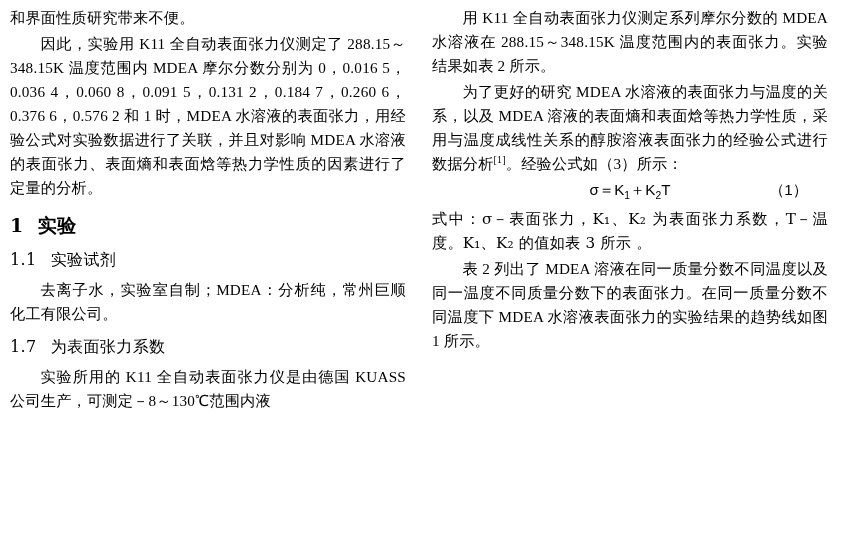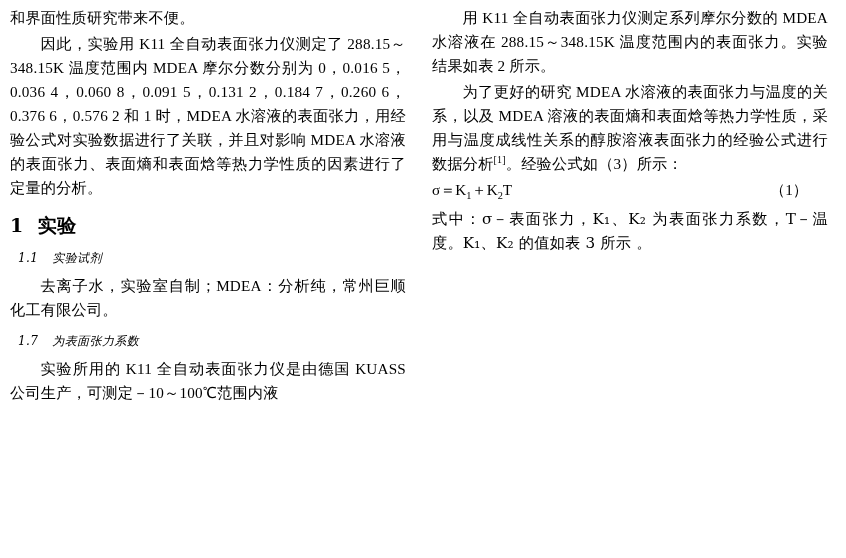--- a/index.html
+++ b/index.html
@@ -46,35 +46,35 @@
   h2.section {
     font-size: 19px;
     font-weight: bold;
     margin: 13px 0 9px 0;
     letter-spacing: 0.5px;
   }
   h2.section .num {
     margin-right: 14px;
   }
   h3.subsection {
-    font-size: 12px;
+    font-size: 16px;
     font-weight: normal;
-    margin: 11px 0 7px 8px;
+    margin: 11px 0 7px 0;
     letter-spacing: 0.4px;
-    font-style: italic;
   }
   h3.subsection .num {
     margin-right: 14px;
   }
   .formula {
     font-size: 15.2px;
     line-height: 1.6;
     margin: 1px 0 2px 0;
     position: relative;
-    font-family: Liberation Serif, serif;
+    font-family: Liberation Sans, sans-serif;
+    text-align: center;
   }
   .formula .fnum {
     position: absolute;
     right: 20px;
   }
   sub {
     font-size: 0.68em;
     vertical-align: sub;
   }
   .ref-sup {
@@ -96,26 +96,27 @@
     </h2>
 
     <h3 class="subsection">
       <span class="num">1.1</span><span>实验试剂</span>
     </h3>
     <p class="indent">去离子水，实验室自制；MDEA：分析纯，常州巨顺化工有限公司。</p>
 
     <h3 class="subsection">
       <span class="num">1.7</span><span>为表面张力系数</span>
     </h3>
-    <p class="indent">实验所用的 K11 全自动表面张力仪是由德国 KUASS 公司生产，可测定－10～100℃范围内液</p>
+    <p class="indent">实验所用的 K11 全自动表面张力仪是由德国 KUASS 公司生产，可测定－8～130℃范围内液</p>
   </div>
 
   <div class="column">
     <p class="indent">用 K11 全自动表面张力仪测定系列摩尔分数的 MDEA 水溶液在 288.15～348.15K 温度范围内的表面张力。实验结果如表 2 所示。</p>
 
     <p class="indent"><span>为了更好的研究 MDEA 水溶液的表面张力与温度的关系，以及 MDEA 溶液的表面熵和表面焓等热力学性质，采用与温度成线性关系的醇胺溶液表面张力的经验公式进行数据分析</span><span class="ref-sup">[1]</span><span>。经验公式如（3）所示：</span></p>
 
     <div class="formula"><span>σ＝K</span><sub>1</sub><span>＋K</span><sub>2</sub><span>T</span><span class="fnum">（1）</span></div>
 
     <p class="noindent">式中：σ－表面张力，K₁、K₂ 为表面张力系数，T－温度。K₁、K₂ 的值如表 3 所示 。</p>
+    <p class="indent">表 2 列出了 MDEA 溶液在同一质量分数不同温度以及同一温度不同质量分数下的表面张力。在同一质量分数不同温度下 MDEA 水溶液表面张力的实验结果的趋势线如图 1 所示。</p>
   </div>
 
 </div>
 
 </body></html>

